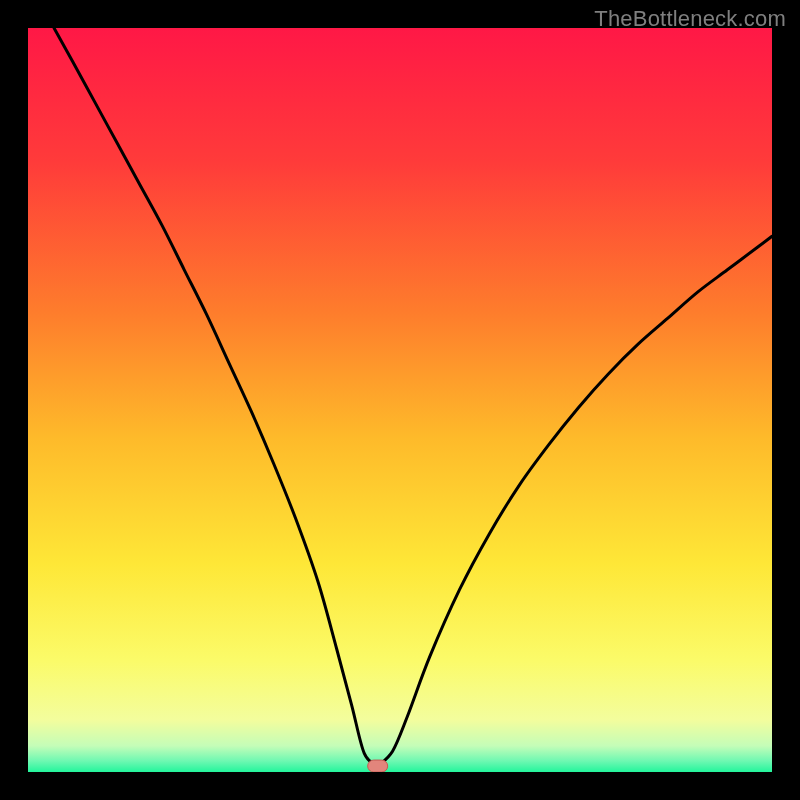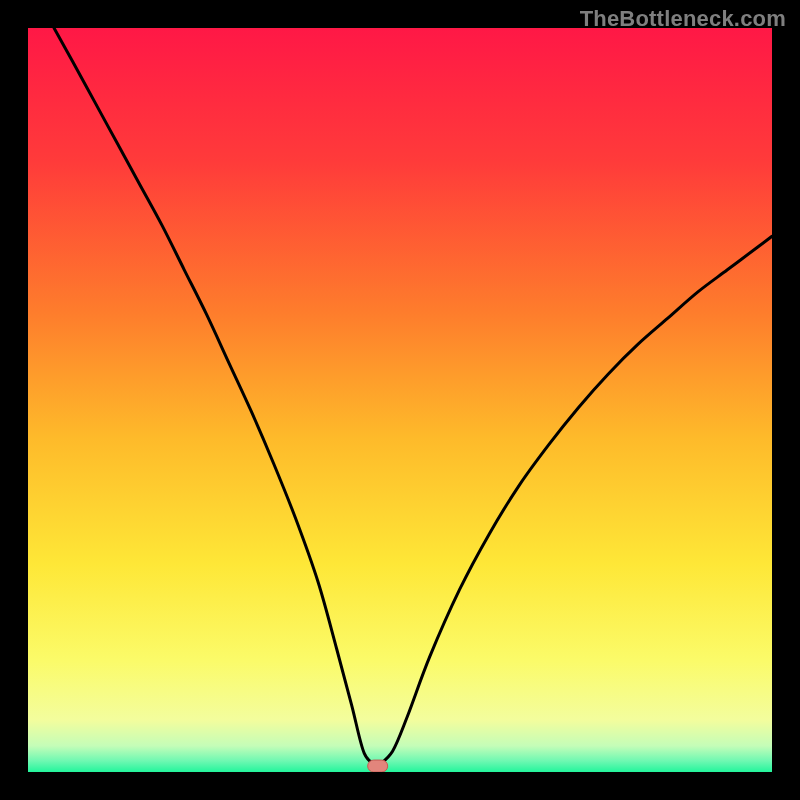--- a/index.html
+++ b/index.html
@@ -28,21 +28,21 @@
   }
   .plot svg {
     display: block;
   }
   .watermark {
     position: absolute;
     top: 6px;
     right: 14px;
     color: #7f7f7f;
     font-size: 22px;
-    font-weight: 700;
+    font-weight: 400;
     letter-spacing: 0.2px;
     user-select: none;
   }
 </style>
 </head>
 <body>
 
 <div class="frame">
   <div class="plot">
     <svg id="chart-svg" viewBox="0 0 744 744" width="744" height="744">

